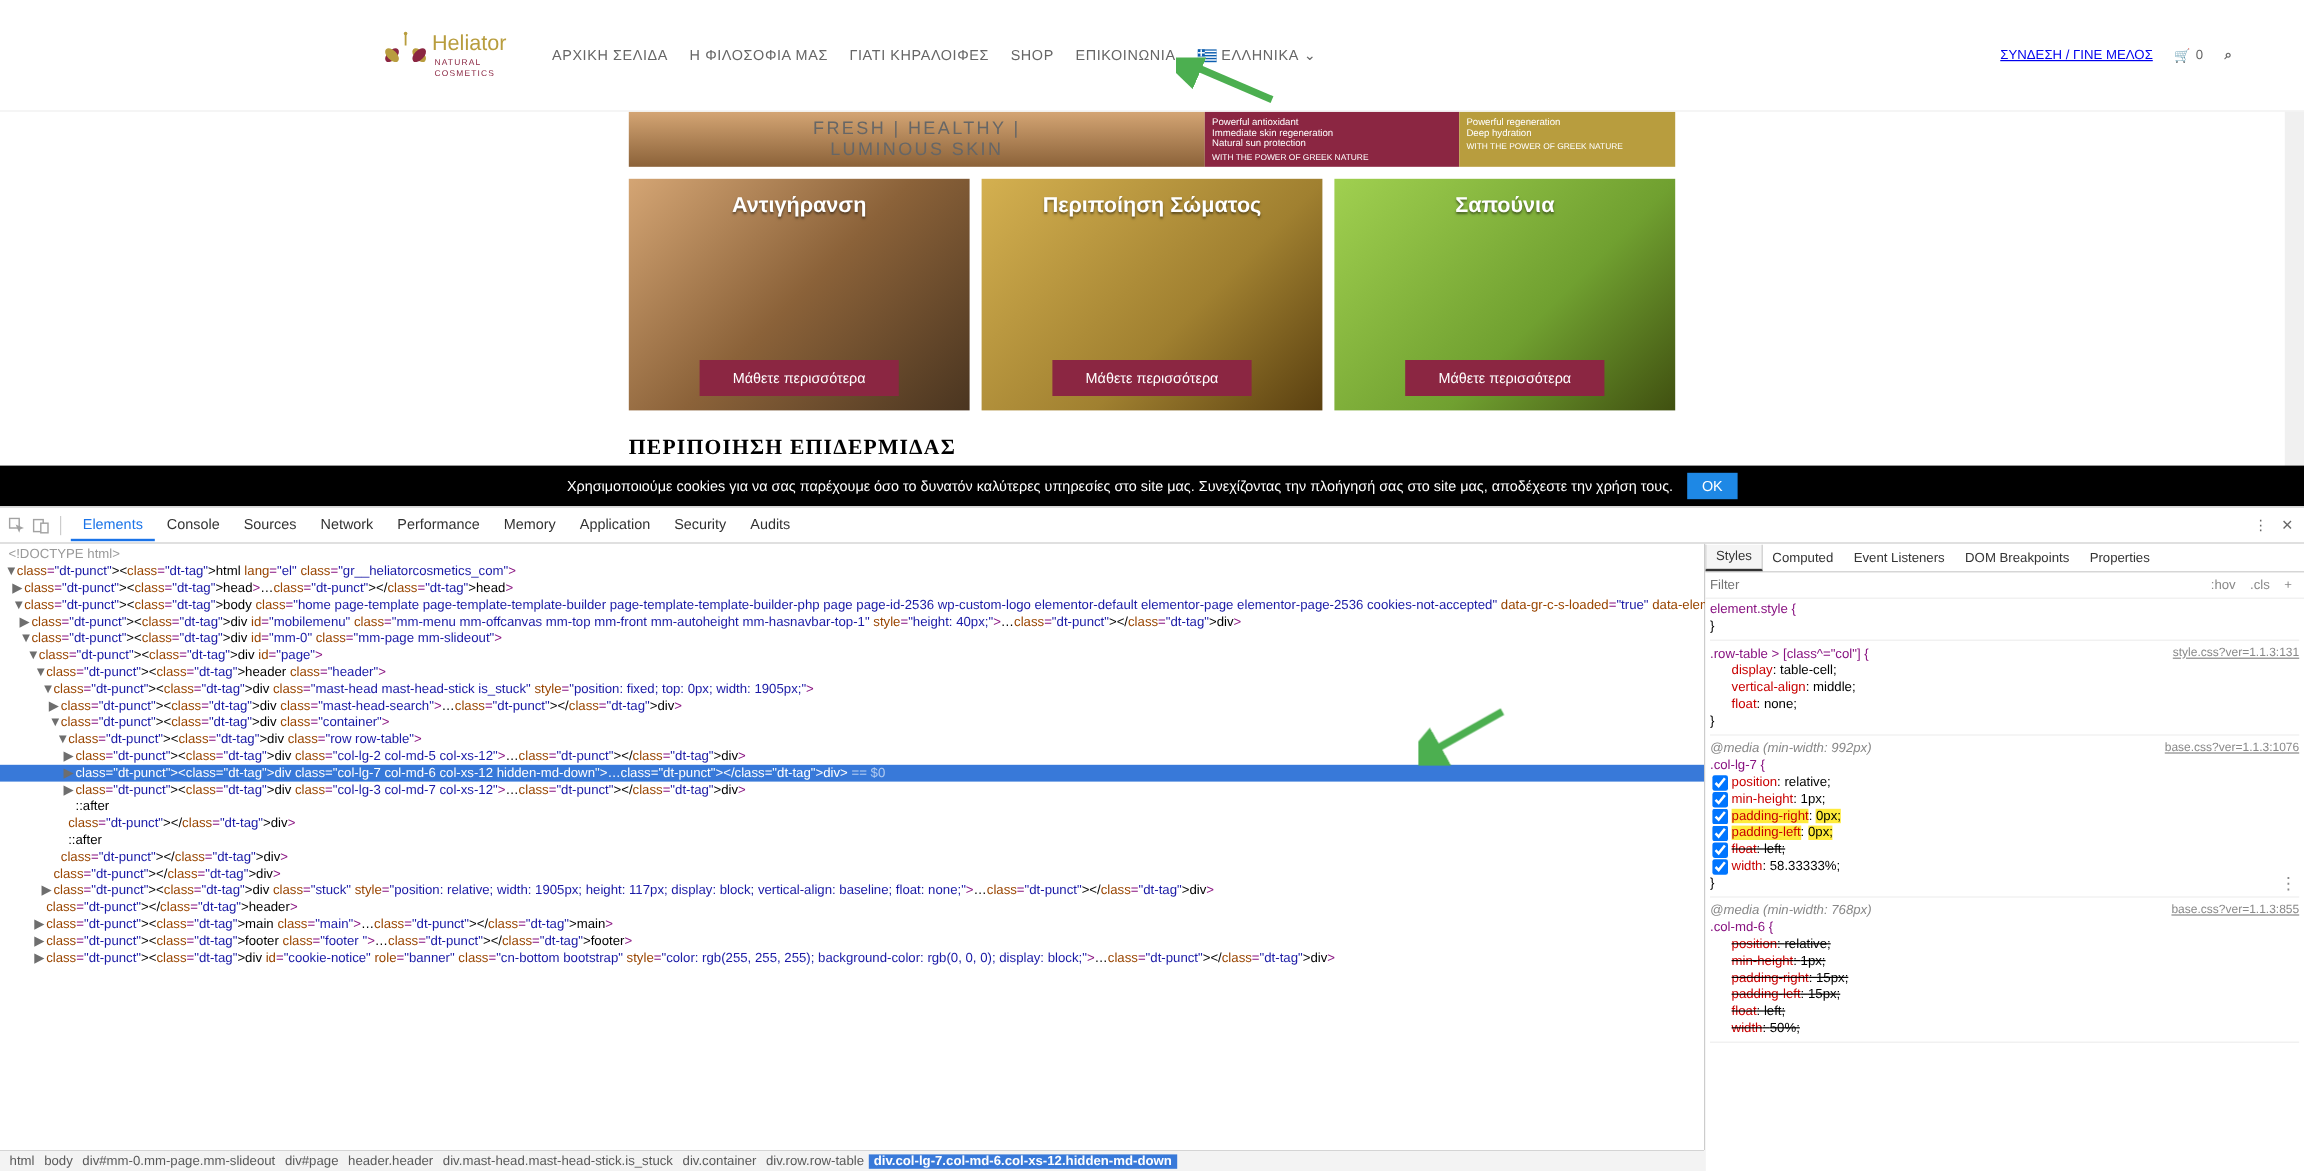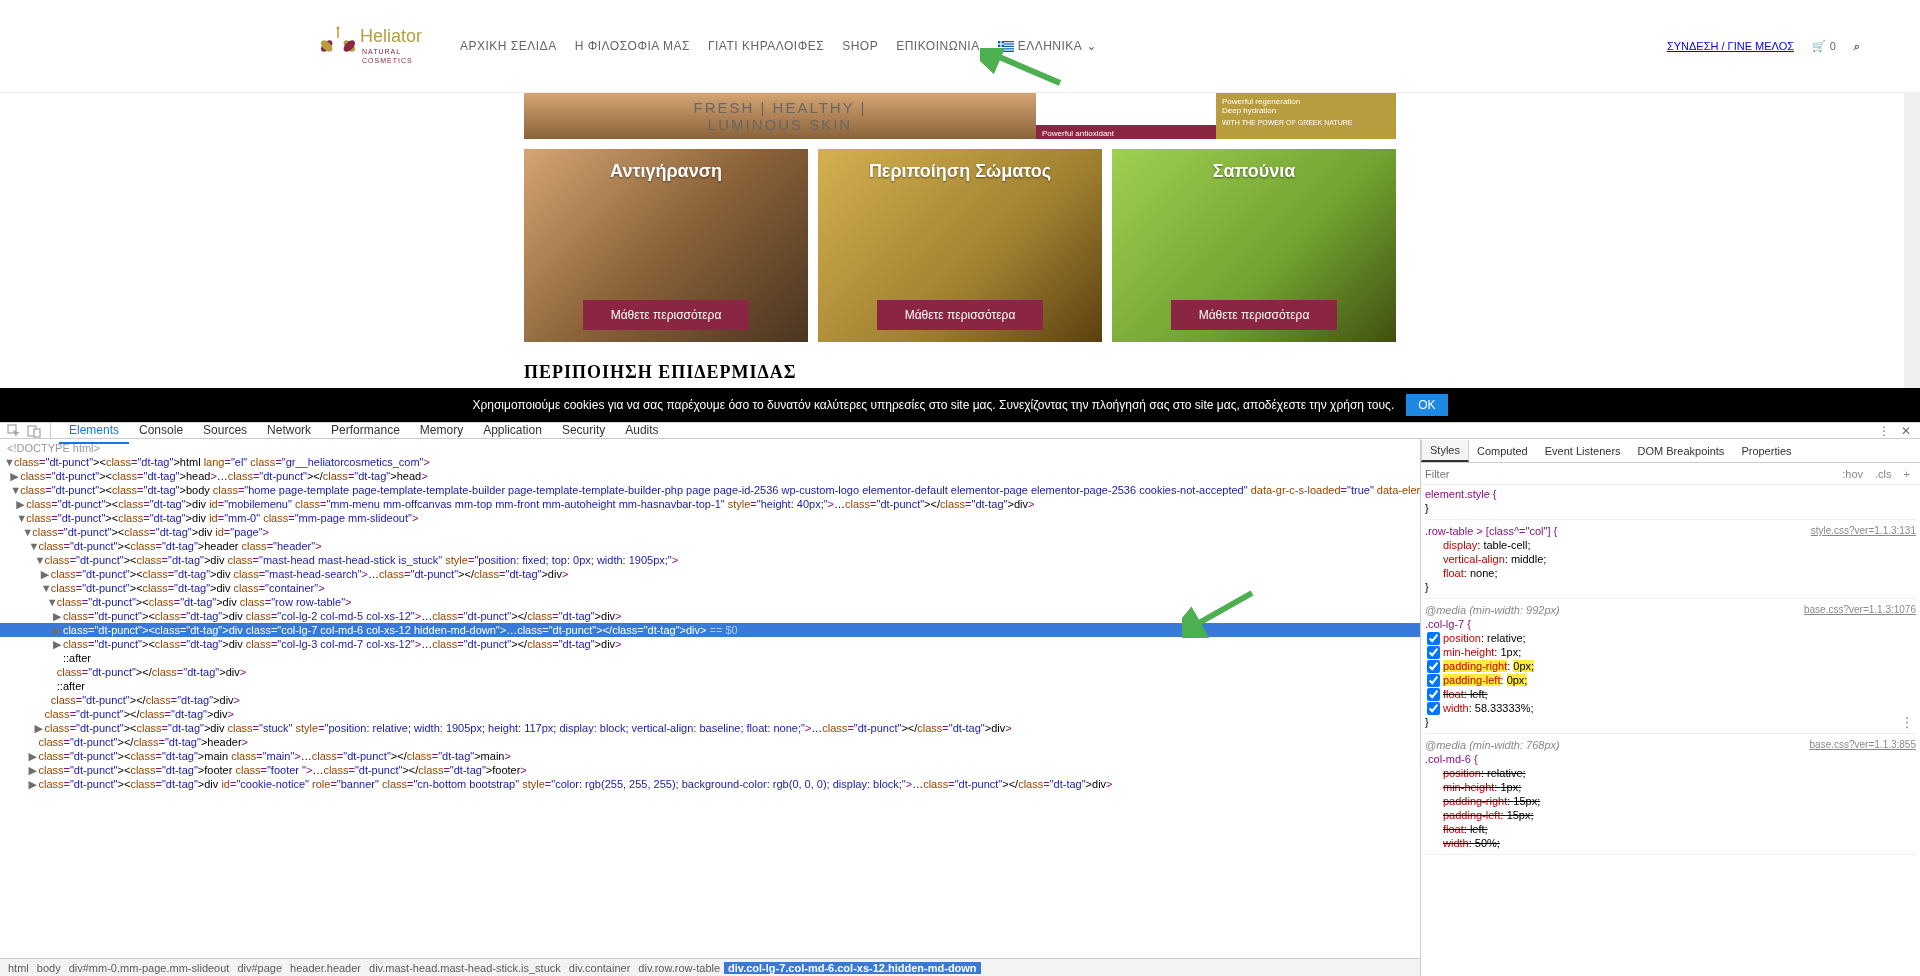--- a/index.html
+++ b/index.html
@@ -11,21 +11,21 @@
 .logo { display: flex; align-items: center; margin-left: 260px; }
 .logo-img { width: 120px; height: 60px; position: relative; }
 .nav { display: flex; gap: 18px; margin-left: 20px; font-size: 12px; color: #666; }
 .nav a { text-decoration: none; color: #666; letter-spacing: 0.5px; }
 .lang { display: flex; align-items: center; gap: 4px; }
 .right-nav { position: absolute; right: 60px; display: flex; align-items: center; gap: 18px; font-size: 11px; color: #666; }
 .cart { display: flex; align-items: center; gap: 4px; }
 
 .hero { display: flex; margin: 0 auto; width: 872px; height: 46px; justify-content: flex-end; }
 .hero-left { flex: 1; background: linear-gradient(#d4a574, #8b6239); color: #666; display: flex; flex-direction: column; align-items: center; justify-content: center; font-size: 15px; letter-spacing: 2px; }
-.hero-mid { width: 180px; background: #8b2642; color: #fff; font-size: 8px; padding: 4px 6px; margin-top: 32px; }
+.hero-mid { width: 212px; background: #8b2642; color: #fff; font-size: 8px; padding: 4px 6px; }
 .hero-right { width: 180px; background: #b89d3e; color: #fff; font-size: 8px; padding: 4px 6px; }
 .hero-bottom { font-size: 7px; margin-top: 4px; }
 
 .cards { display: flex; gap: 10px; margin: 10px auto 0; width: 872px; }
 .card { flex: 1; height: 193px; position: relative; color: #fff; display: flex; flex-direction: column; justify-content: space-between; padding: 12px; }
 .card-title { font-size: 18px; font-weight: bold; text-align: center; text-shadow: 0 1px 2px rgba(0,0,0,0.5); }
 .card-btn { background: #8b2642; color: #fff; padding: 8px 28px; font-size: 12px; align-self: center; border: none; cursor: pointer; }
 .card1 { background: linear-gradient(135deg, #d4a574 0%, #8b6239 50%, #4a3520 100%); }
 .card2 { background: linear-gradient(135deg, #d4b050 0%, #a08030 60%, #5a4010 100%); }
 .card3 { background: linear-gradient(135deg, #a0d050 0%, #70a030 60%, #405010 100%); }
@@ -34,21 +34,21 @@
 
 .cookie-bar { position: absolute; top: 388px; left: 0; right: 0; height: 34px; background: #000; color: #fff; display: flex; align-items: center; justify-content: center; font-size: 12px; gap: 12px; }
 .cookie-btn { background: #1e88e5; color: #fff; border: none; padding: 4px 12px; font-size: 12px; cursor: pointer; }
 
 
 .arrow { position: absolute; }
 .arrow svg { display: block; }
 
 
 .devtools { position: absolute; top: 422px; left: 0; right: 0; bottom: 0; background: #fff; border-top: 1px solid #ccc; display: flex; flex-direction: column; font-family: 'Segoe UI', Arial, sans-serif; font-size: 12px; }
-.dt-toolbar { height: 16px; border-bottom: 1px solid #ccc; display: flex; align-items: center; padding: 0 6px; gap: 4px; }
+.dt-toolbar { height: 30px; border-bottom: 1px solid #ccc; display: flex; align-items: center; padding: 0 6px; gap: 4px; }
 .dt-icon { width: 16px; height: 16px; display: inline-flex; align-items: center; justify-content: center; cursor: pointer; opacity: 0.6; }
 .dt-sep { width: 1px; height: 16px; background: #ccc; margin: 0 4px; }
 .dt-tabs { display: flex; gap: 0; }
 .dt-tab { padding: 5px 10px; cursor: pointer; color: #333; }
 .dt-tab.active { border-bottom: 2px solid #1a73e8; color: #1a73e8; }
 .dt-right-icons { margin-left: auto; display: flex; gap: 6px; }
 
 .dt-body { flex: 1; display: flex; overflow: hidden; }
 .dt-elements { flex: 1; overflow: auto; font-family: Consolas, monospace; font-size: 11px; line-height: 14px; padding: 2px 0; }
 .dt-line { white-space: pre; padding: 0 4px; }

